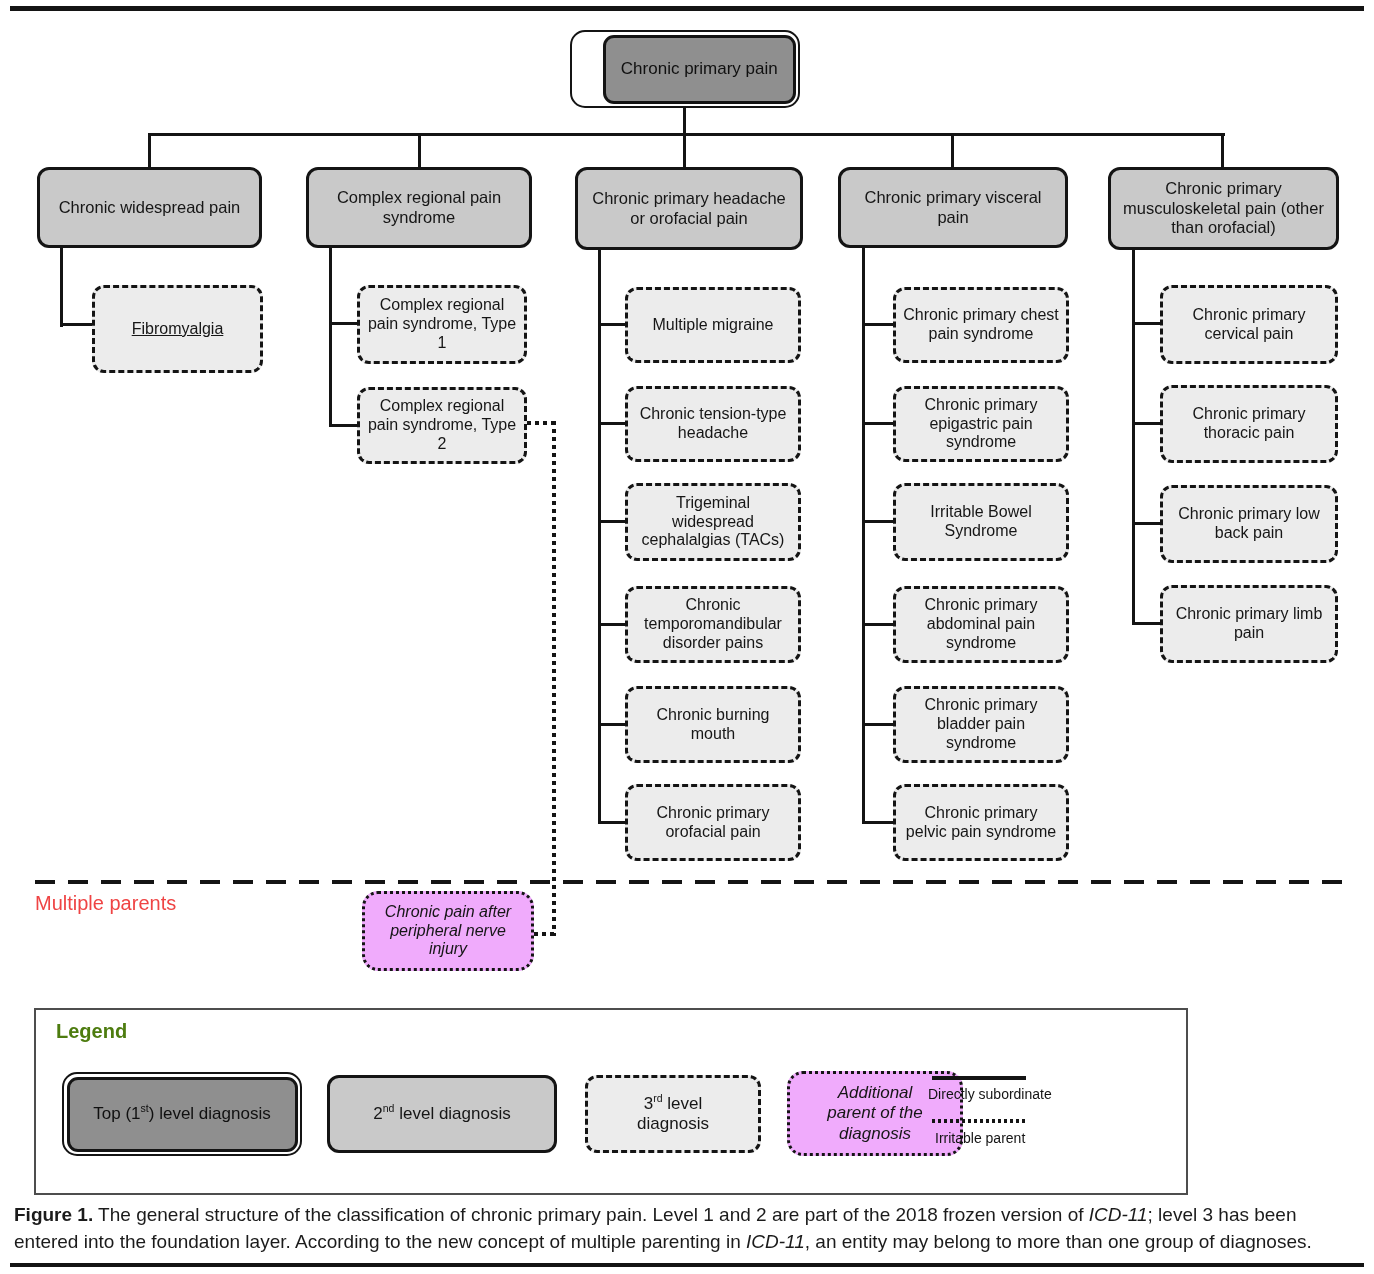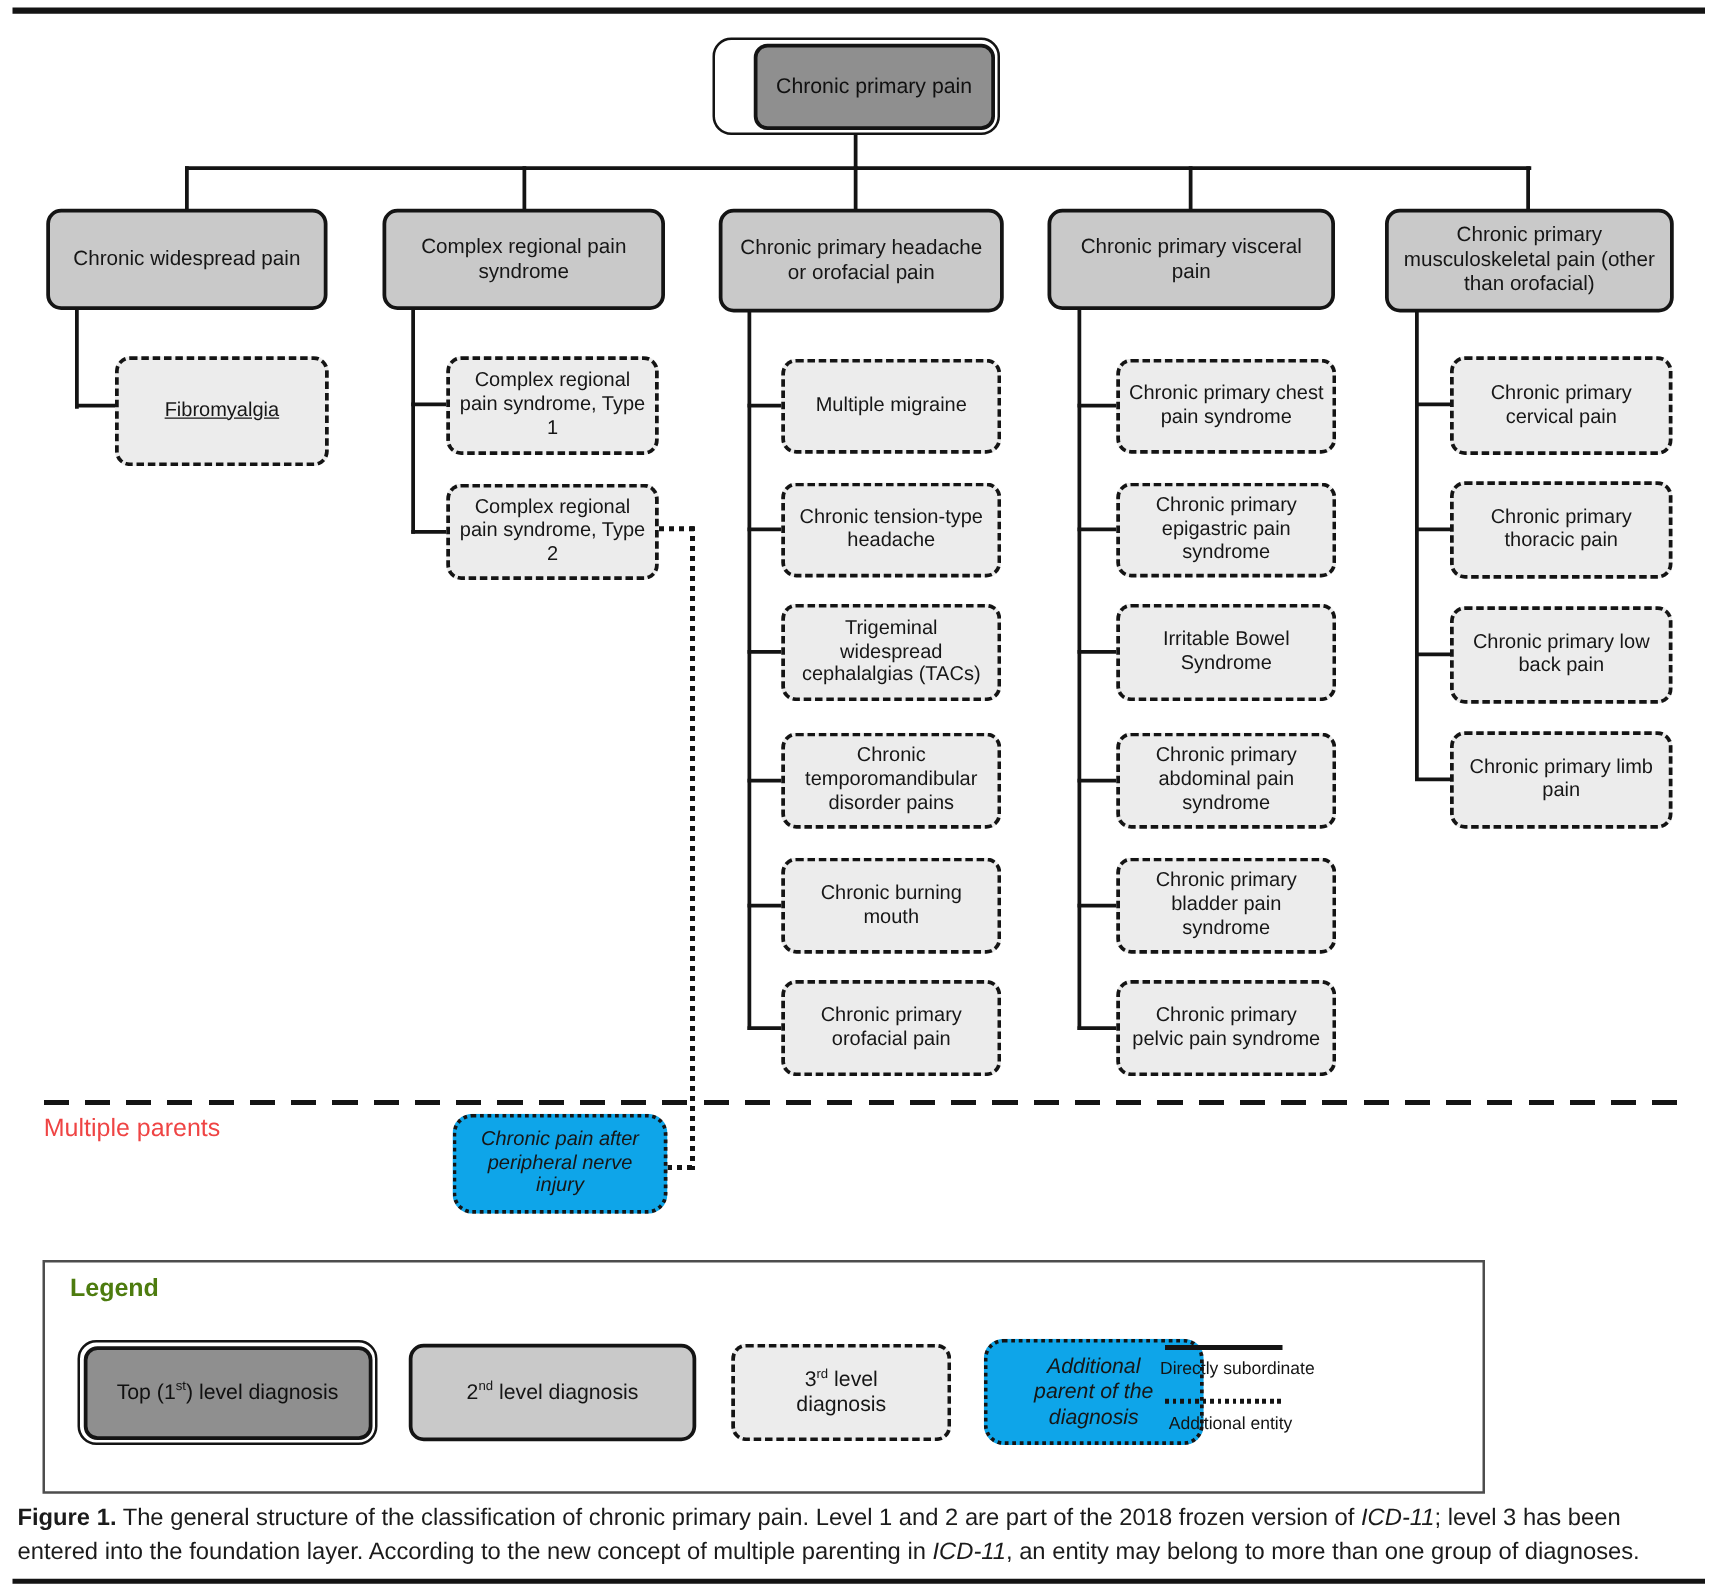--- a/index.html
+++ b/index.html
@@ -17,21 +17,21 @@
     background:repeating-linear-gradient(90deg,#141414 0 4px,transparent 4px 8px); }
   .dot-v { position:absolute; width:4px;
     background:repeating-linear-gradient(180deg,#141414 0 4px,transparent 4px 8px); }
 
   
   .node { position:absolute; display:flex; align-items:center; justify-content:center;
           text-align:center; box-sizing:border-box; padding:4px 7px;
           font-size:16px; line-height:1.18; color:#161616; }
   .lvl2 { background:#c9c9c9; border:3px solid #141414; border-radius:12px; font-size:16.5px; }
   .lvl3 { background:#ececec; border:3px dashed #141414; border-radius:12px; }
-  .apnode { background:#0ea5e9; border:3.5px dotted #141414; border-radius:16px; font-style:italic;text-align:center; }
+  .apnode { background:#f0abfc; border:3.5px dotted #141414; border-radius:16px; font-style:italic;text-align:center; }
 
   
   .dbl { position:absolute; box-sizing:border-box; border:2px solid #141414;
          border-radius:15px; padding:2.5px; background:#ffffff; }
   .dbl-in { width:100%; height:100%; box-sizing:border-box; background:#8f8f8f;
             border:3px solid #141414; border-radius:11px;
             display:flex; align-items:center; justify-content:center;
             text-align:center; font-size:17px; padding:2px 8px; color:#101010; }
 
   .mp-label { position:absolute; font-size:20px; color:#ef4444; }
@@ -146,15 +146,15 @@
 <div class="node lvl3 lg-text" style="left:585px; top:1075px; width:176px; height:78px;">
     <span><span>3</span><sup>rd</sup><span> level</span><br><span>diagnosis</span></span>
   </div>
 <div class="node apnode lg-text" style="left:787px; top:1071px; width:176px; height:85px;">
     <span><span style="font-style: italic;">Additional</span><br><span style="font-style: italic;">parent of the</span><br><span style="font-style: italic;">diagnosis</span></span>
   </div>
 
 <div class="ln" style="left:932px; top:1076px; width:94px; height:4px;"></div>
 <div class="lg-line-label" style="left:928px; top:1086px;">Directly subordinate</div>
 <div class="dot-h" style="left:932px; top:1119px; width:94px; background:repeating-linear-gradient(90deg,#141414 0 3px,transparent 3px 6px);"></div>
-<div class="lg-line-label" style="left:935px; top:1130px;">Additional entity</div>
+<div class="lg-line-label" style="left:935px; top:1130px;">Irritable parent</div>
 
 <div class="caption" style="left:14px; top:1202px; width:1350px;"><span><span style="font-weight: bold;">Figure 1.</span><span> The general structure of the classification of chronic primary pain. Level 1 and 2 are part of the 2018 frozen version of </span><span style="font-style: italic;">ICD-11</span><span>; level 3 has been entered into the foundation layer. According to the new concept of multiple parenting in </span><span style="font-style: italic;">ICD-11</span><span>, an entity may belong to more than one group of diagnoses.</span></span></div>
 
 </body></html>

